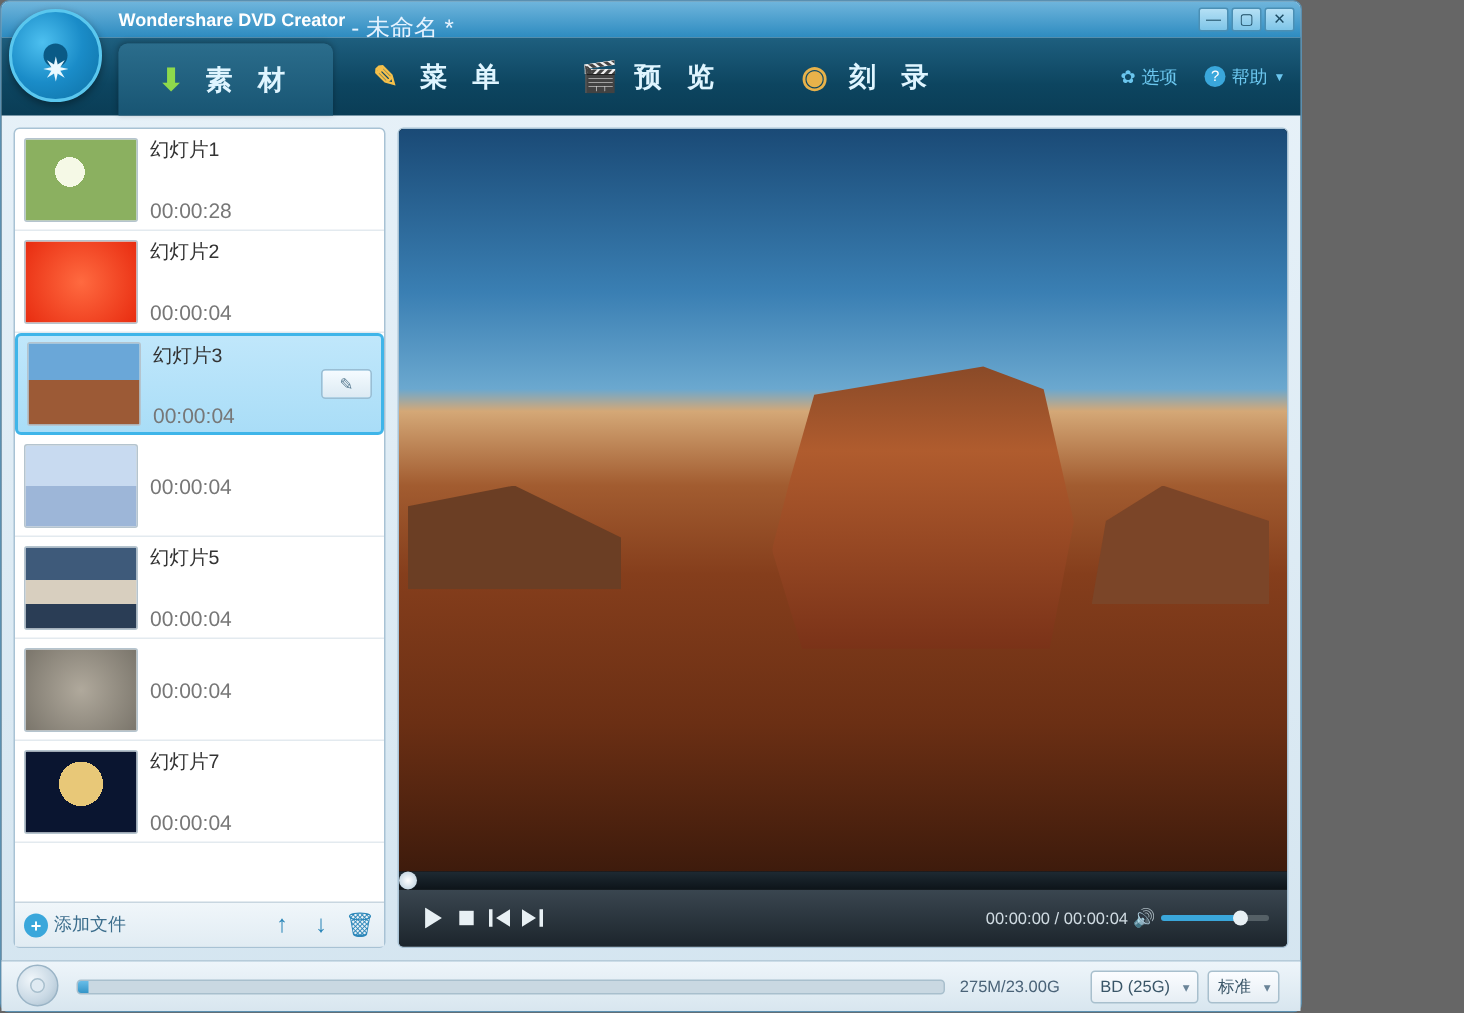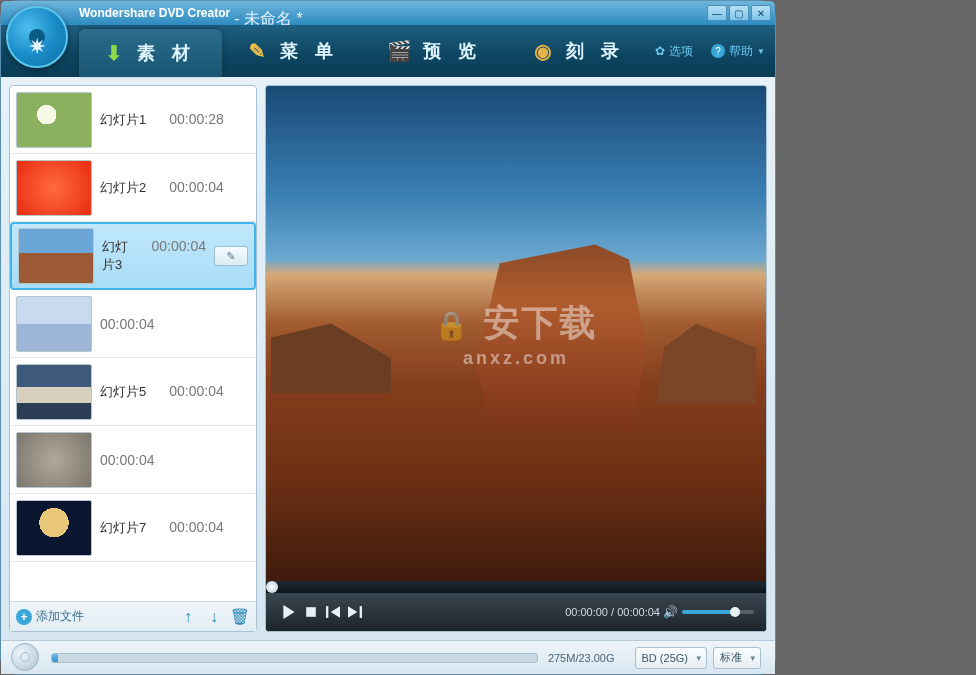--- a/index.html
+++ b/index.html
@@ -1,18 +1,18 @@
 <!DOCTYPE html>
 <html><head>
 <meta charset="utf-8">
 <style>
 * { margin:0; padding:0; box-sizing:border-box; font-family:"Microsoft YaHei",Arial,sans-serif; }
 body { background:#666; width:976px; height:675px; overflow:hidden; }
 
-.window { width:776px; height:675px; background:linear-gradient(#e8f2f9,#d4e5f0); border:1px solid #5a8fb0; border-radius:18px; display:flex; flex-direction:column; }
+.window { width:868px; height:675px; background:linear-gradient(#e8f2f9,#d4e5f0); border:1px solid #5a8fb0; border-radius:6px; display:flex; flex-direction:column; }
 
 
 .titlebar { height:24px; background:linear-gradient(#6fb5dc,#2d8bc0); display:flex; align-items:center; padding:0 6px; border-radius:5px 5px 0 0; position:relative; }
 .titlebar .app-title { color:#fff; font-size:12px; font-weight:bold; margin-left:72px; }
 .titlebar .doc-title { color:#e6f3ff; font-size:16px; margin-left:4px;margin-top:12px; }
 .win-controls { position:absolute; right:4px; display:flex; gap:2px; }
 .win-btn { width:20px; height:16px; background:linear-gradient(#b5e0f5,#7ec5e8); border:1px solid #4b8fb4; border-radius:2px; display:flex; align-items:center; justify-content:center; cursor:pointer; font-size:10px; color:#1b4a62; }
 
 
 .logo-disc { position:absolute; left:6px; top:6px; width:62px; height:62px; border-radius:50%; background:radial-gradient(circle at 35% 35%, #4dc0f0 0%, #1a8cc8 50%, #0d6fa3 100%); border:2px solid #5ac7ee; box-shadow:0 2px 6px rgba(0,0,0,0.4); z-index:10; display:flex; align-items:center; justify-content:center; }
@@ -32,21 +32,21 @@
 
 
 .slide-panel { width:248px; background:#fff; border:1px solid #a8c2d4; border-radius:4px; display:flex; flex-direction:column; }
 .slide-scroll { flex:1; overflow-y:auto; overflow-x:hidden; }
 .slide-scroll::-webkit-scrollbar { width:14px; }
 .slide-scroll::-webkit-scrollbar-track { background:#e8eef2; border-left:1px solid #c0cdd6; }
 .slide-scroll::-webkit-scrollbar-thumb { background:linear-gradient(#d8e3ea,#c4d2dc); border:1px solid #9db0c0; border-radius:2px; }
 .slide-item { height:68px; display:flex; align-items:center; padding:4px 6px; gap:8px; border-bottom:1px solid #e3eaef; cursor:pointer; }
 .slide-item.selected { background:linear-gradient(#c0e7fb,#a9ddf7); border:2px solid #3fb5e9; border-radius:4px; }
 .thumb { width:76px; height:56px; border:1px solid #b5c4ce; border-radius:2px; flex-shrink:0; }
-.slide-info { flex:1; display:flex; flex-direction:row; gap:23px; font-size:12px; color:#555; }
+.slide-info { flex:1; display:flex; flex-direction:column; gap:23px; font-size:12px; color:#555; }
 .slide-name { font-size:13px; color:#333; }
 .slide-dur { font-size:14px; color:#777; }
 .edit-btn { width:34px; height:20px; background:linear-gradient(#f5fbff,#dceaf3); border:1px solid #9abed4; border-radius:3px; display:flex; align-items:center; justify-content:center; font-size:11px; color:#5a7c92; cursor:pointer; }
 
 
 .th-flower { background:radial-gradient(circle at 40% 40%,#f5f9e6 0 18%,#8bb060 18% 100%); }
 .th-red { background:radial-gradient(circle at 50% 50%,#ff6a40,#e82c10); }
 .th-mesa { background:linear-gradient(#6aa7d8 0 45%,#9c5a36 45% 100%); }
 .th-penguin { background:linear-gradient(#c8daf0 0 50%,#9db6d8 50% 100%); }
 .th-light { background:linear-gradient(#3e5a7a 0 40%,#d8cfbf 40% 70%,#2a3d55 70% 100%); }
@@ -211,25 +211,20 @@
           <span>🗑</span>
         </div>
       </div>
     </div>
 
     <div class="preview-panel">
       <div class="preview-img">
         <div class="mesa3"></div>
         <div class="mesa2"></div>
         <div class="mesa"></div>
-        <div class="watermark">
-          <span style="font-size:28px">🔒</span>
-          <span>安下载</span>
-          <span class="sub">anxz.com</span>
-        </div>
       </div>
       <div class="seekbar">
         <div class="seekbar-dot"></div>
       </div>
       <div class="controls">
         <div class="ctrl-btn">
             <svg width="14" height="14" viewBox="0 0 10 10">
               <polygon points="1,0 9,5 1,10"></polygon>
             </svg>
           </div>

